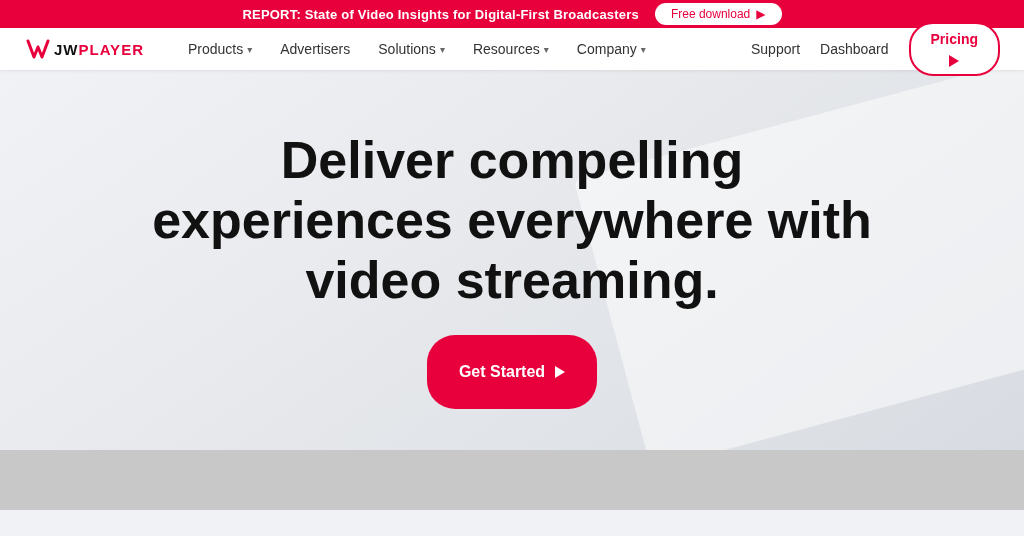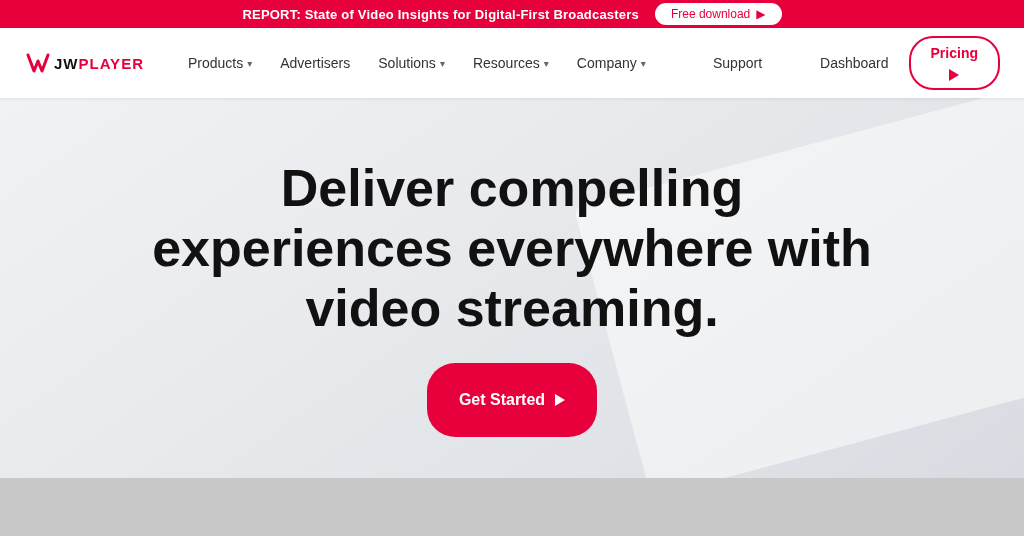--- a/index.html
+++ b/index.html
@@ -30,21 +30,21 @@
       font-weight: 400;
       cursor: pointer;
       display: flex;
       align-items: center;
       gap: 6px;
     }
 
     
     .navbar {
       background: #fff;
-      height: 70px;
+      height: 42px;
       display: flex;
       align-items: center;
       padding: 0 24px;
       box-shadow: 0 1px 3px rgba(0,0,0,0.08);
       position: relative;
       z-index: 10;
     }
     .logo {
       display: flex;
       align-items: center;
@@ -90,21 +90,20 @@
     .nav-right {
       display: flex;
       align-items: center;
       gap: 20px;
     }
     .nav-right-link {
       color: #333;
       font-size: 14px;
       font-weight: 500;
       cursor: pointer;
-      margin-left: 38px;
     }
     .pricing-btn {
       border: 2px solid #e8003d;
       color: #e8003d;
       background: #fff;
       border-radius: 24px;
       padding: 7px 20px;
       font-size: 14px;
       font-weight: 600;
       cursor: pointer;

